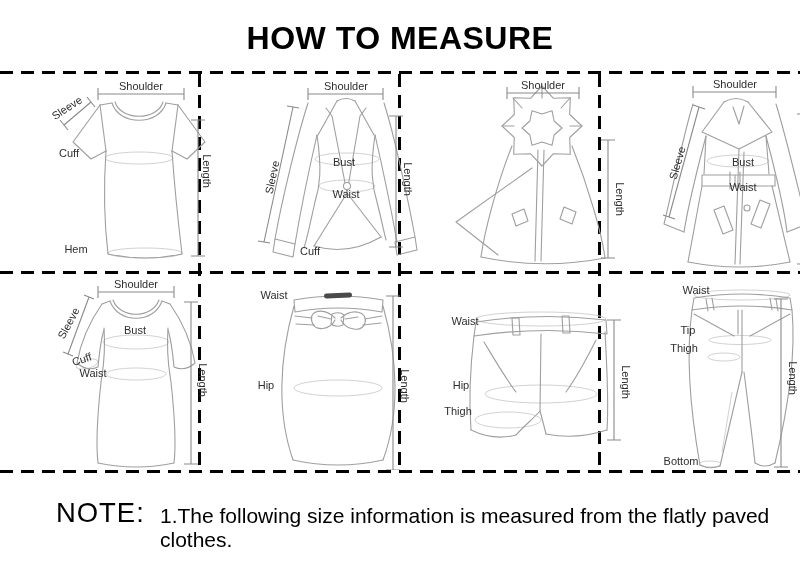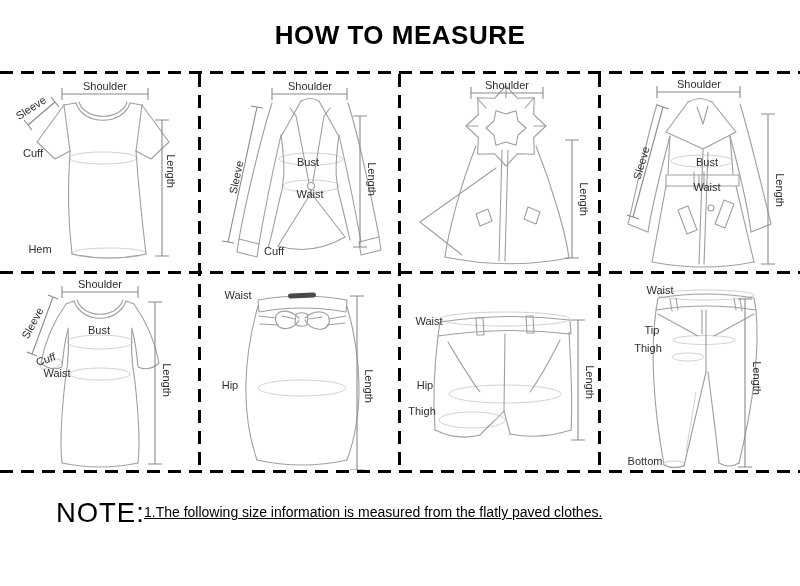--- a/index.html
+++ b/index.html
@@ -1,33 +1,33 @@
 <!DOCTYPE html>
 <html><head>
 <meta charset="utf-8">
 <style>
   html,body{margin:0;padding:0;background:#fff;}
   .page{position:relative;width:800px;height:586px;background:#fff;overflow:hidden;
         font-family:"Liberation Sans",sans-serif;}
   .title{position:absolute;top:20px;left:0;width:800px;text-align:center;
-         font-size:26px;font-weight:bold;color:#000;letter-spacing:.5px;}
+         font-size:32px;font-weight:bold;color:#000;letter-spacing:.5px;}
   .hline{position:absolute;left:0;width:800px;height:3px;
          background:repeating-linear-gradient(to right,#000 0 13px,transparent 13px 21px);}
   .vline{position:absolute;top:74px;height:396px;width:3px;
          background:repeating-linear-gradient(to bottom,#000 0 13px,transparent 13px 21px);}
-  .panel{position:absolute;width:200px;height:196px;}
+  .panel{position:absolute;width:200px;height:196px;padding-left:36px;}
   svg{display:block;}
   .garment{fill:none;stroke:#9f9f9f;stroke-width:1.1;stroke-linecap:round;stroke-linejoin:round;}
   .subtle{fill:none;stroke:#d2d2d2;stroke-width:1;}
   .meas{fill:none;stroke:#8a8a8a;stroke-width:1.1;}
   .lbl{font-family:"Liberation Sans",sans-serif;font-size:11px;fill:#2e2e2e;}
   .darkfill{fill:#4a4a4a;stroke:none;}
   .note-heading{position:absolute;left:56px;top:497px;font-size:28px;color:#000;
                 letter-spacing:1px;transform:scaleX(.98);transform-origin:left top;}
-  .note-line{position:absolute;left:144px;font-size:14px;color:#000;text-decoration:underline;}
+  .note-line{position:absolute;left:160px;font-size:21px;color:#000;}
   .note-line-1{top:504px;}
   .note-line-2{top:537px;}
 </style>
 </head>
 <body>
 
 <div class="page">
 
   <div class="title">HOW TO MEASURE</div>
 

